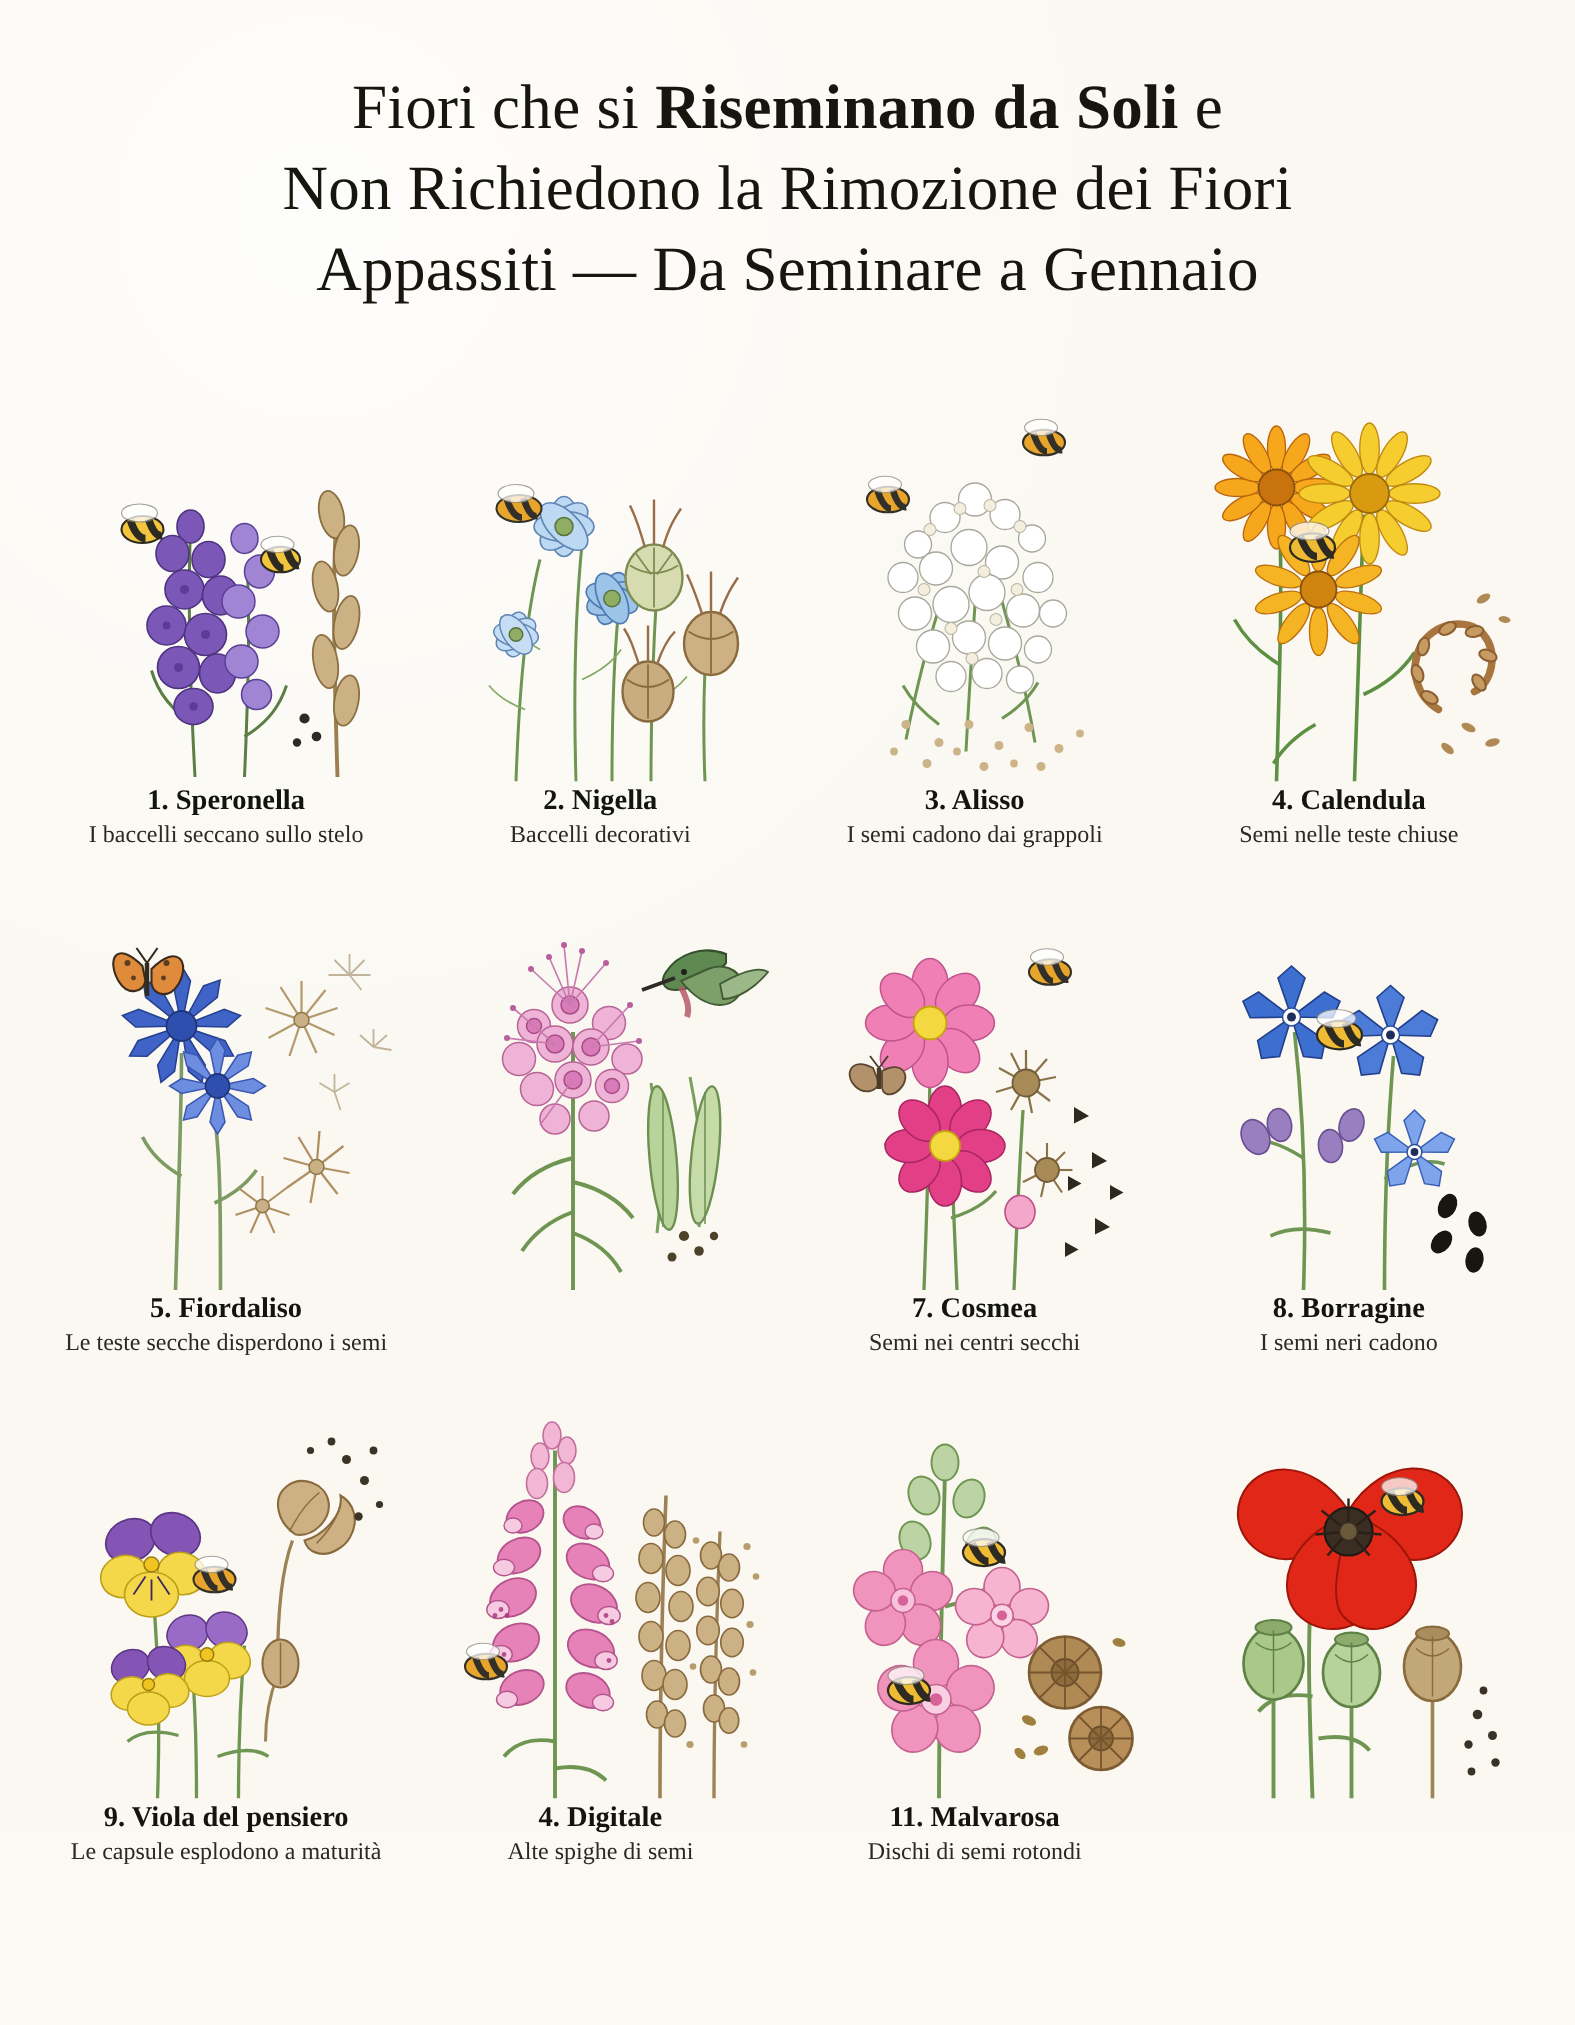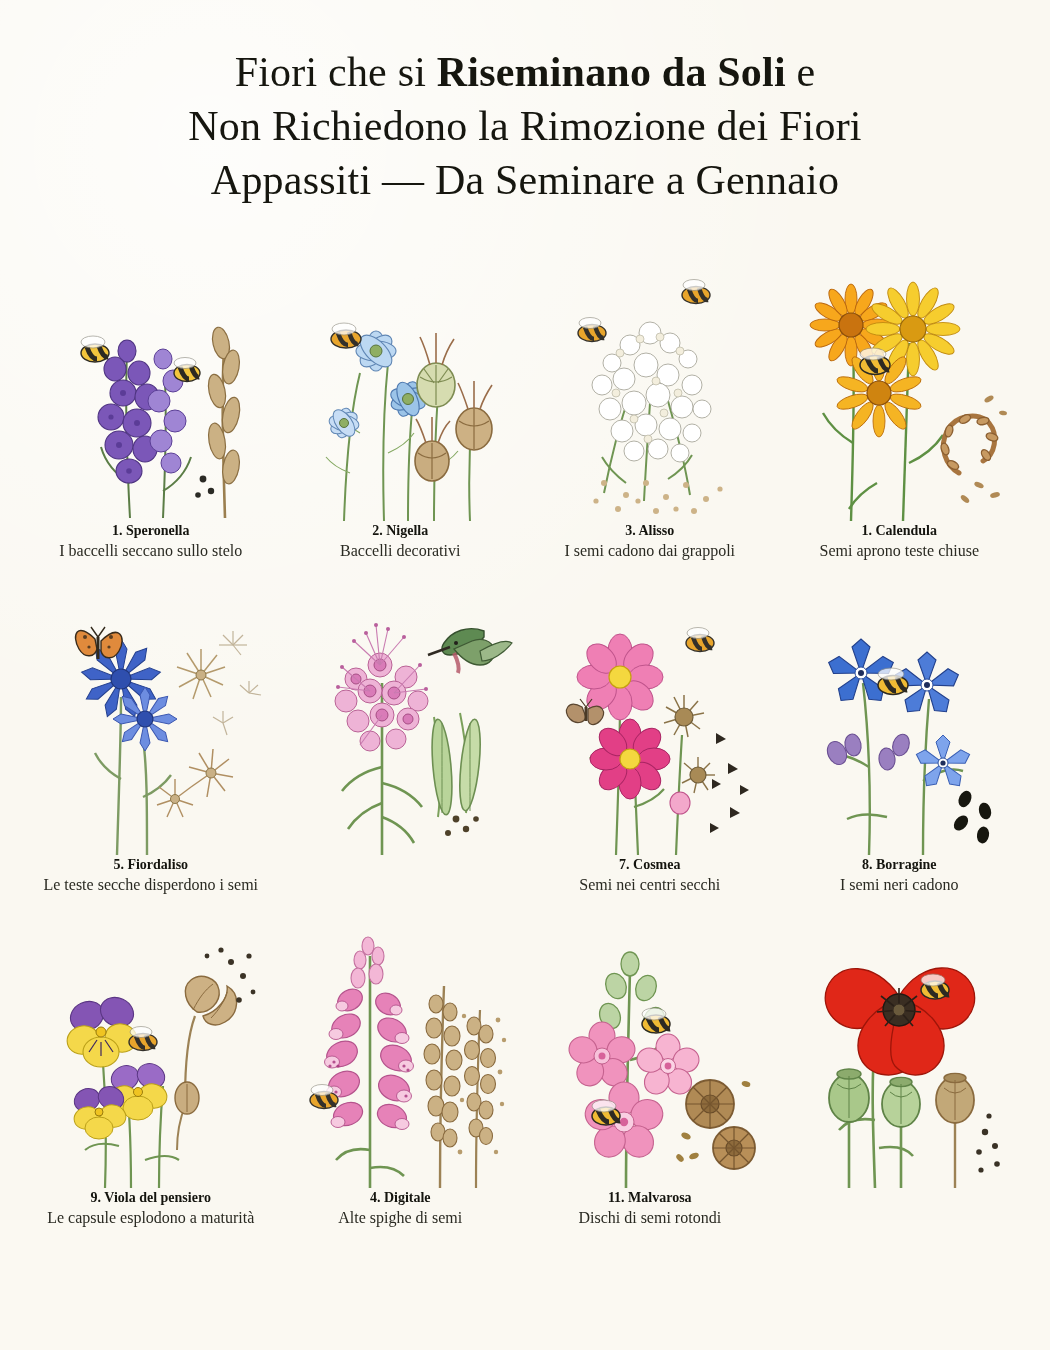--- a/index.html
+++ b/index.html
@@ -59,21 +59,21 @@
   .art svg {
     display: block;
     width: 100%;
     height: 100%;
   }
   .caption {
     text-align: center;
     margin-top: 2px;
   }
   .cap-title {
-    font-size: 14px;
+    font-size: 19px;
     font-weight: 700;
     color: #14140e;
     line-height: 1.15;
   }
   .cap-sub {
     font-size: 16px;
     font-weight: 400;
     color: #2a2a22;
     line-height: 1.2;
     margin-top: 2px;
@@ -426,22 +426,22 @@
           <g fill="#b08a55">
             <ellipse cx="196" cy="252" rx="5" ry="2.6" transform="rotate(25 196 252)"></ellipse>
             <ellipse cx="212" cy="262" rx="5" ry="2.6" transform="rotate(-15 212 262)"></ellipse>
             <ellipse cx="182" cy="266" rx="5" ry="2.6" transform="rotate(40 182 266)"></ellipse>
             <ellipse cx="206" cy="166" rx="5" ry="2.6" transform="rotate(-30 206 166)"></ellipse>
             <ellipse cx="220" cy="180" rx="4" ry="2.2" transform="rotate(10 220 180)"></ellipse>
           </g>
         </svg>
       </div>
       <div class="caption">
-        <div class="cap-title">1. Calendula</div>
-        <div class="cap-sub">Semi aprono teste chiuse</div>
+        <div class="cap-title">4. Calendula</div>
+        <div class="cap-sub">Semi nelle teste chiuse</div>
       </div>
     </div>
 
     <div class="cell">
       <div class="art">
         <svg viewBox="0 0 232 288">
           <g stroke="#7d9b63" fill="none" stroke-width="2.4">
             <path d="M82 288 C84 220 86 170 86 130"></path>
             <path d="M112 288 C112 238 112 200 108 172"></path>
             <path d="M86 212 q-18 -10 -26 -26"></path>

